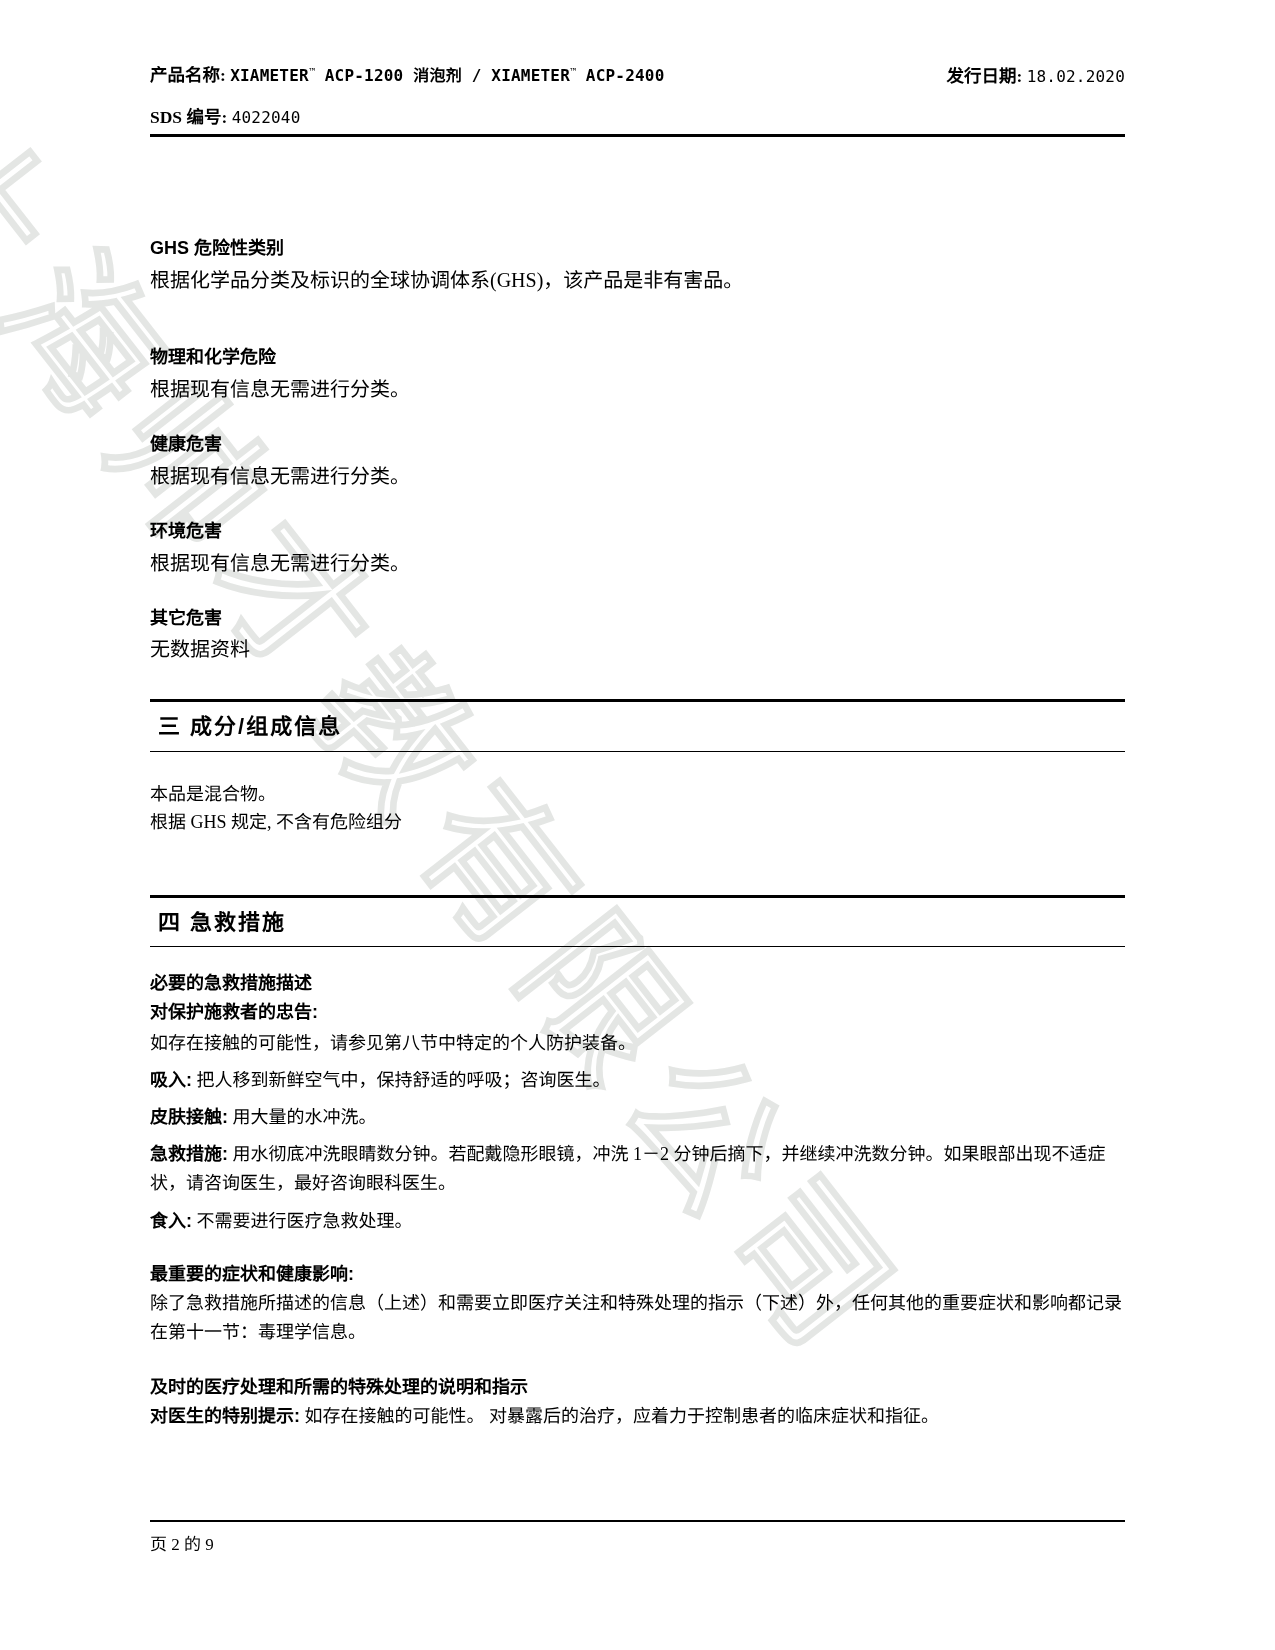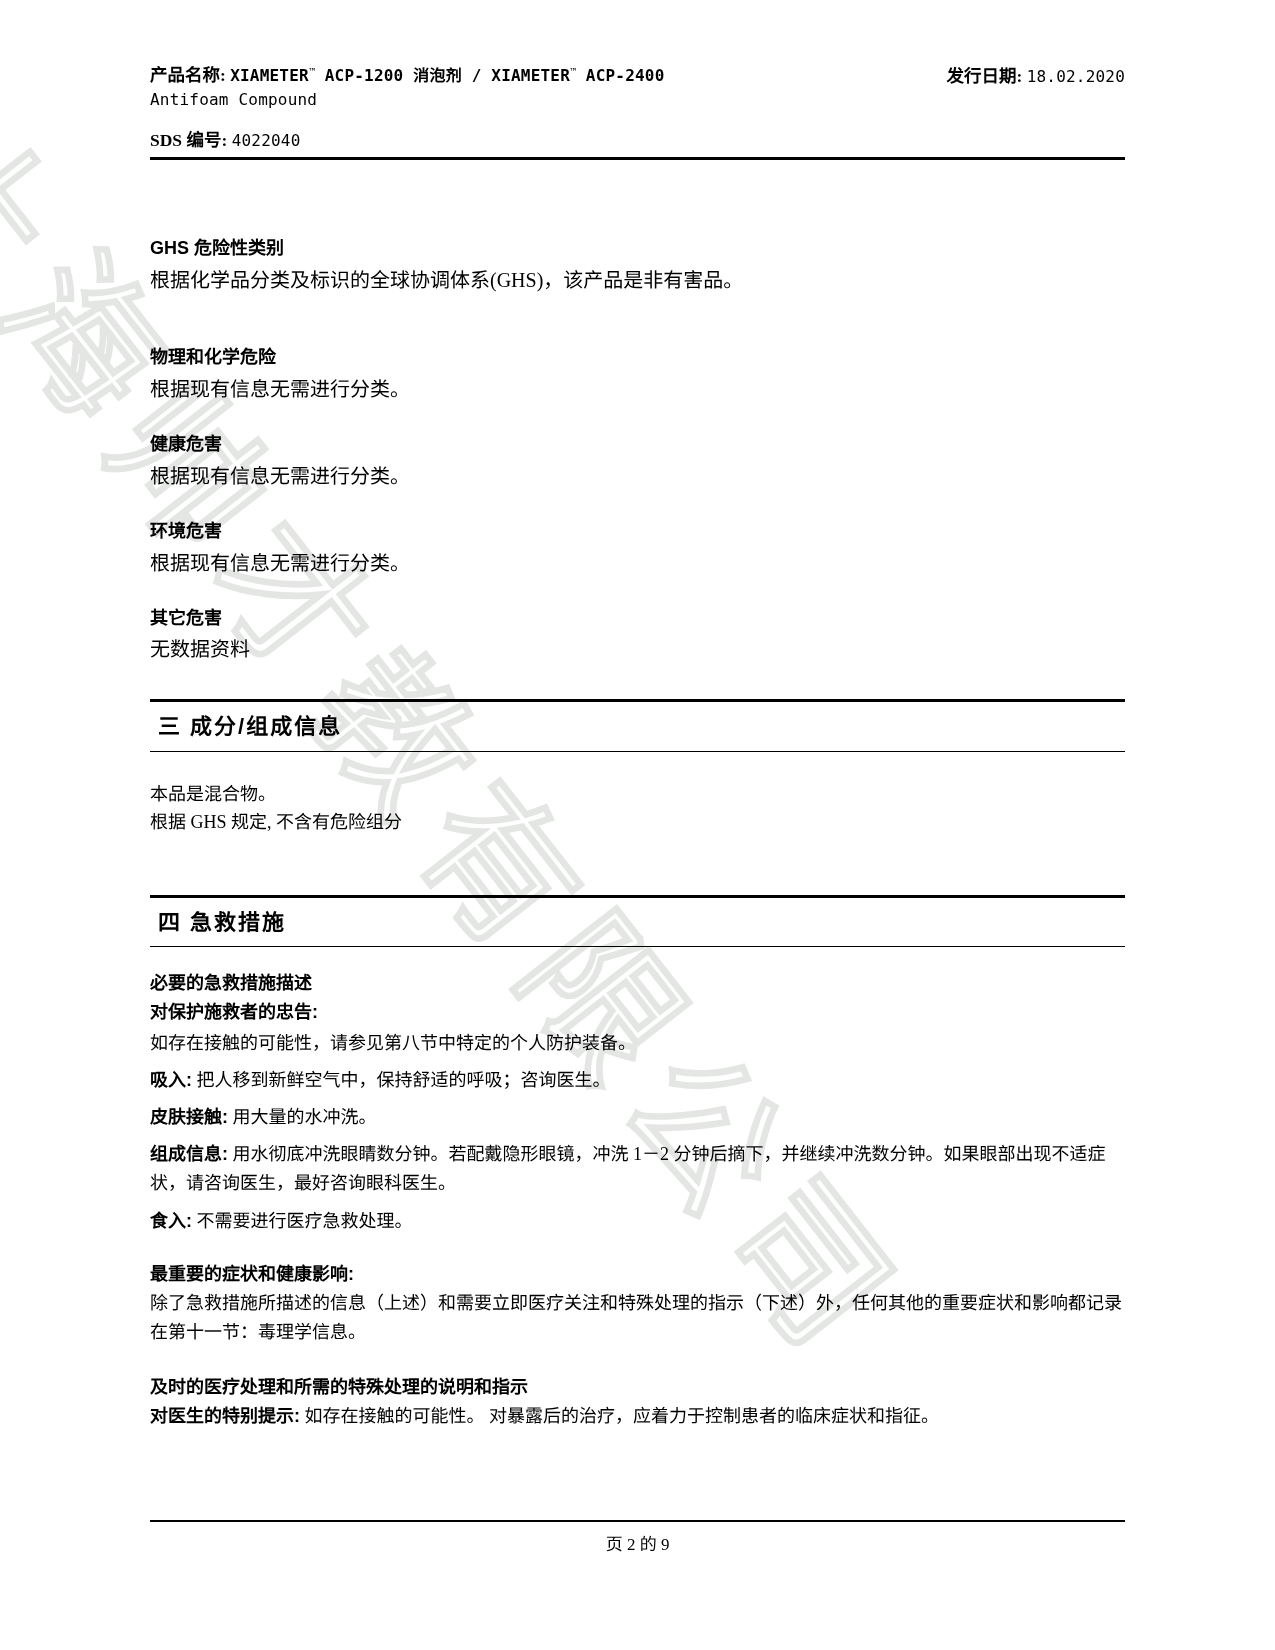--- a/index.html
+++ b/index.html
@@ -173,42 +173,41 @@
   .footer {
     position: absolute;
     left: 150px;
     top: 1520px;
     width: 975px;
   }
   .footer-rule {
     border-top: 2px solid #000;
   }
   .footer-text {
-    text-align: center;
+    text-align: left;
     font-size: 17px;
     padding-top: 8px;
   }
 </style>
 </head>
 <body>
 
 <div class="page">
 
   <div class="watermark">
     <div class="wm-text wm-a">上海帅才教有限公司</div>
   </div>
 
   <div class="content">
 
     <div class="header">
       <div class="hdr-row">
         <div class="hdr-left">
           <span class="lbl">产品名称:</span>
           <span class="mono"><b>XIAMETER</b><span class="sup">™</span><b> ACP-1200 消泡剂 / XIAMETER</b><span class="sup">™</span><b> ACP-2400</b></span>
-          <div class="mono">Antifoam Compound</div>
         </div>
         <div class="hdr-right">
           <span class="lbl">发行日期:</span>
           <span class="mono">18.02.2020</span>
         </div>
       </div>
       <div class="hdr-sds">
         <span class="lbl">SDS 编号:</span>
         <span class="mono">4022040</span>
       </div>
@@ -269,21 +268,21 @@
 
         <div class="fa-item">
           <span class="k">吸入:</span><span> 把人移到新鲜空气中，保持舒适的呼吸；咨询医生。</span>
         </div>
 
         <div class="fa-item">
           <span class="k">皮肤接触:</span><span> 用大量的水冲洗。</span>
         </div>
 
         <div class="fa-item">
-          <span class="k">组成信息:</span><span> 用水彻底冲洗眼睛数分钟。若配戴隐形眼镜，冲洗 1－2 分钟后摘下，并继续冲洗数分钟。如果眼部出现不适症状，请咨询医生，最好咨询眼科医生。</span>
+          <span class="k">急救措施:</span><span> 用水彻底冲洗眼睛数分钟。若配戴隐形眼镜，冲洗 1－2 分钟后摘下，并继续冲洗数分钟。如果眼部出现不适症状，请咨询医生，最好咨询眼科医生。</span>
         </div>
 
         <div class="fa-item">
           <span class="k">食入:</span><span> 不需要进行医疗急救处理。</span>
         </div>
 
         <div class="fa-item" style="margin-top:24px;">
           <div class="fa-head">最重要的症状和健康影响:</div>
           <div>除了急救措施所描述的信息（上述）和需要立即医疗关注和特殊处理的指示（下述）外，任何其他的重要症状和影响都记录在第十一节：毒理学信息。</div>
         </div>

